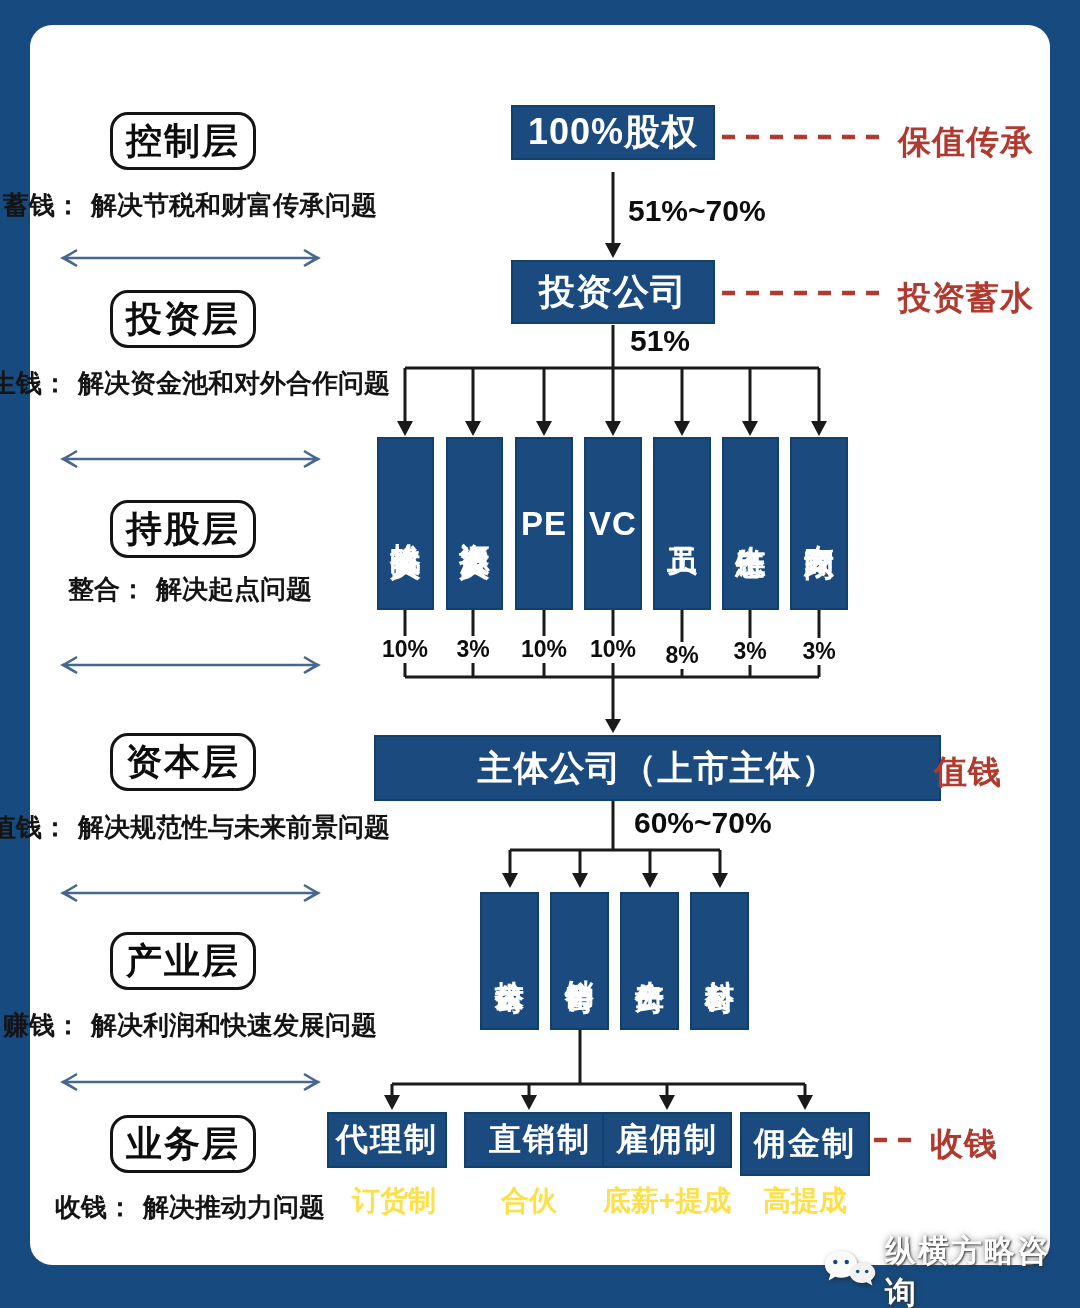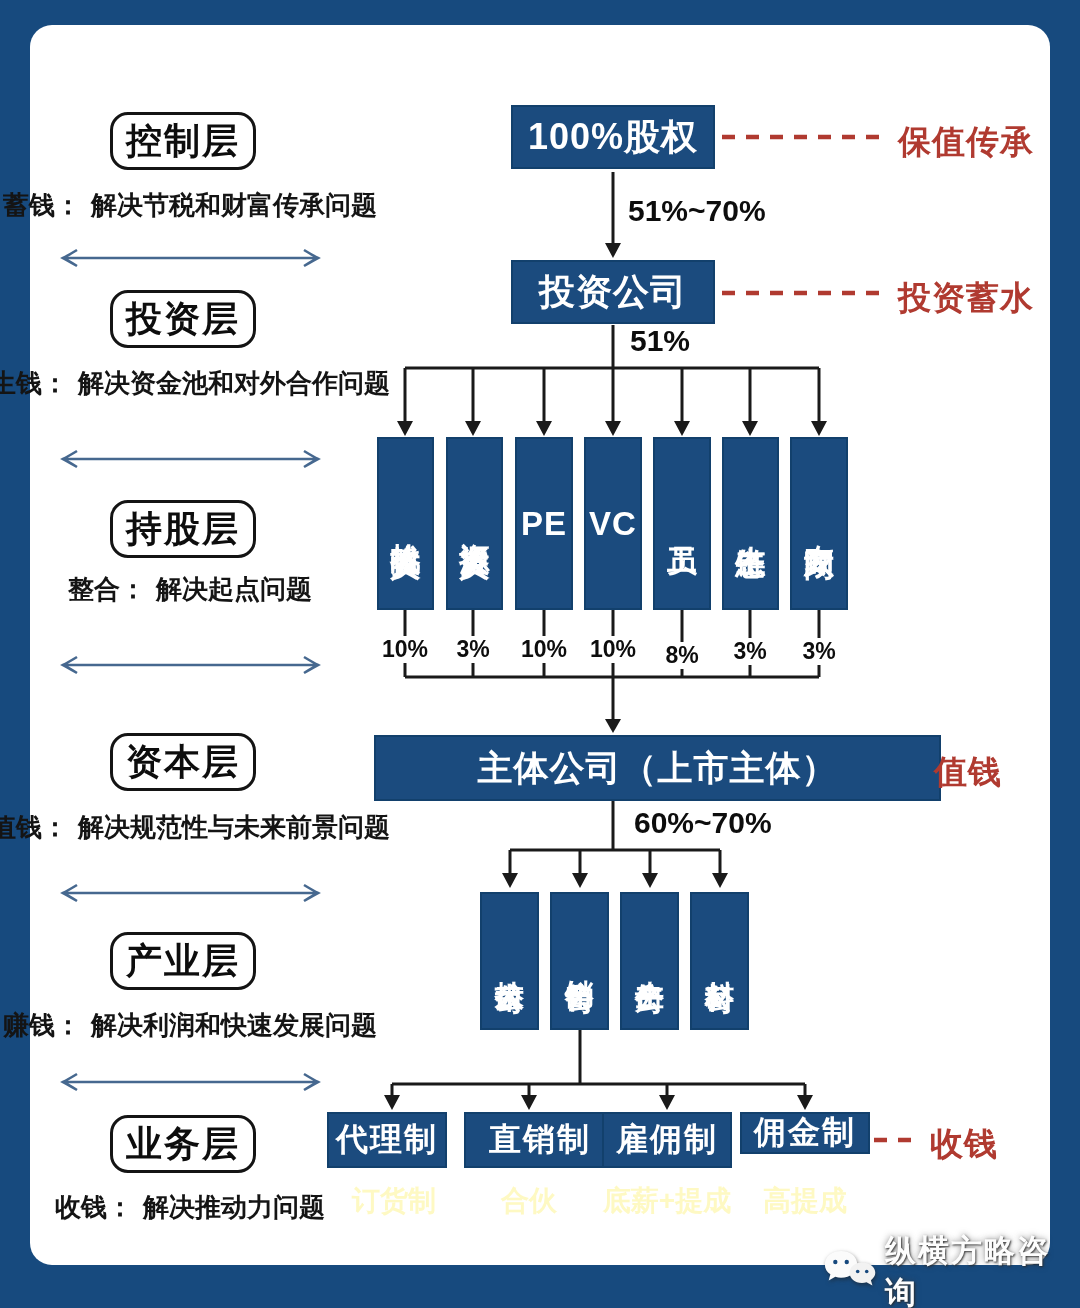--- a/index.html
+++ b/index.html
@@ -31,21 +31,21 @@
   .fbox.wide{font-size:36px;letter-spacing:1px;}
   .vtxt{writing-mode:vertical-rl;text-orientation:upright;font-size:30px;letter-spacing:2px;line-height:1;}
   .vtxt.small{font-size:29px;}
   .htxt{font-size:33px;letter-spacing:1px;}
   .model-box{font-size:32px;letter-spacing:2px;}
 
   .edge-label{position:absolute;font-size:30px;font-weight:700;color:#0d0d0d;white-space:nowrap;}
   .pct-label{position:absolute;transform:translateX(-50%);font-size:23px;font-weight:700;
     color:#0d0d0d;background:#fff;padding:0 4px;white-space:nowrap;}
   .red-note{position:absolute;font-size:33px;font-weight:800;color:var(--red);white-space:nowrap;letter-spacing:1px;font-family:Liberation Mono, monospace;}
-  .model-sub{position:absolute;transform:translateX(-50%);font-size:28px;font-weight:700;color:#fef9c3;white-space:nowrap;}
+  .model-sub{position:absolute;transform:translateX(-50%);font-size:28px;font-weight:700;color:#fde047;white-space:nowrap;}
 
   
   #watermark{position:absolute;left:822px;top:1230px;display:flex;align-items:center;gap:6px;z-index:5;}
   #watermark .wm-text{font-size:31px;font-weight:700;color:#fdfdfd;letter-spacing:2px;
     text-shadow:1px 1px 2px rgba(40,40,40,.85),0 0 6px rgba(60,60,60,.6);}
   #watermark svg{filter:drop-shadow(1px 2px 2px rgba(30,30,30,.55));}
 </style>
 </head>
 <body>
 
@@ -157,21 +157,21 @@
       <span>业务层</span>
     </div>
   <div class="layer-desc" style="top:1190px">
     <span class="prefix">收钱：</span>
     <span class="dlines">
         <span>解决推动力问题</span>
         <span></span>
       </span>
   </div>
 
-  <div class="fbox wide" style="left:511px;top:105px;width:204px;height:64px">
+  <div class="fbox wide" style="left:511px;top:105px;width:204px;height:55px">
       <span>100%股权</span>
     </div>
   <div class="red-note" style="left:898px;top:120px">保值传承</div>
   <div class="edge-label" style="left:628px;top:194px">51%~70%</div>
 
   <div class="fbox wide" style="left:511px;top:260px;width:204px;height:64px">
       <span>投资公司</span>
     </div>
   <div class="red-note" style="left:898px;top:276px">投资蓄水</div>
   <div class="edge-label" style="left:630px;top:324px">51%</div>
@@ -227,21 +227,21 @@
 
   <div class="fbox model-box" style="left:327px;top:1112px;width:120px;height:56px">
       <span>代理制</span>
     </div>
   <div class="fbox model-box" style="left:464px;top:1112px;width:152px;height:56px">
       <span>直销制</span>
     </div>
   <div class="fbox model-box" style="left:602px;top:1112px;width:130px;height:56px">
       <span>雇佣制</span>
     </div>
-  <div class="fbox model-box" style="left:740px;top:1112px;width:130px;height:42px">
+  <div class="fbox model-box" style="left:740px;top:1112px;width:130px;height:64px">
       <span>佣金制</span>
     </div>
   <div class="red-note" style="left:930px;top:1122px">收钱</div>
 
   <div class="model-sub" style="left:394px;top:1182px">订货制</div>
   <div class="model-sub" style="left:529px;top:1182px">合伙</div>
   <div class="model-sub" style="left:667px;top:1182px">底薪+提成</div>
   <div class="model-sub" style="left:805px;top:1182px">高提成</div>
 
   <div id="watermark">

